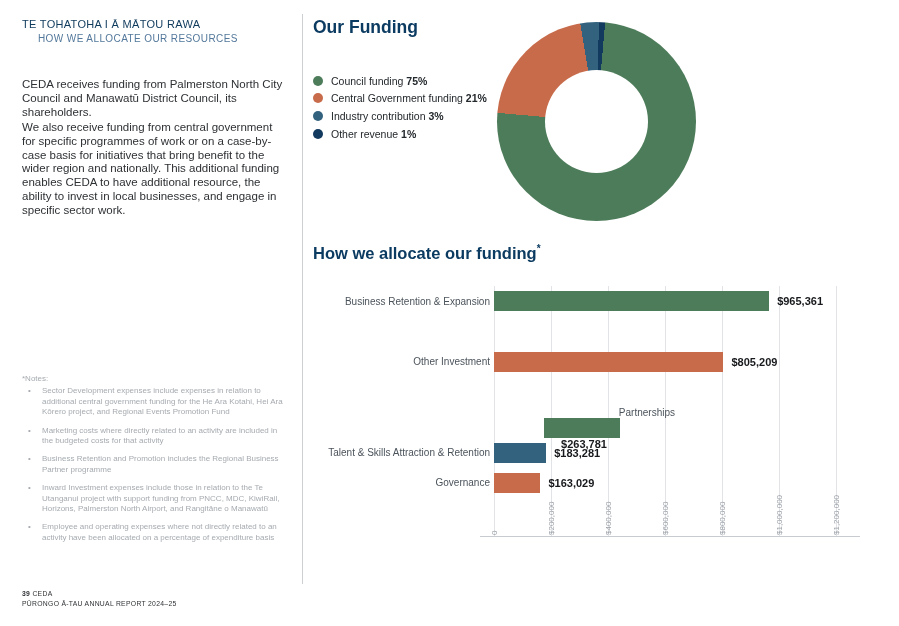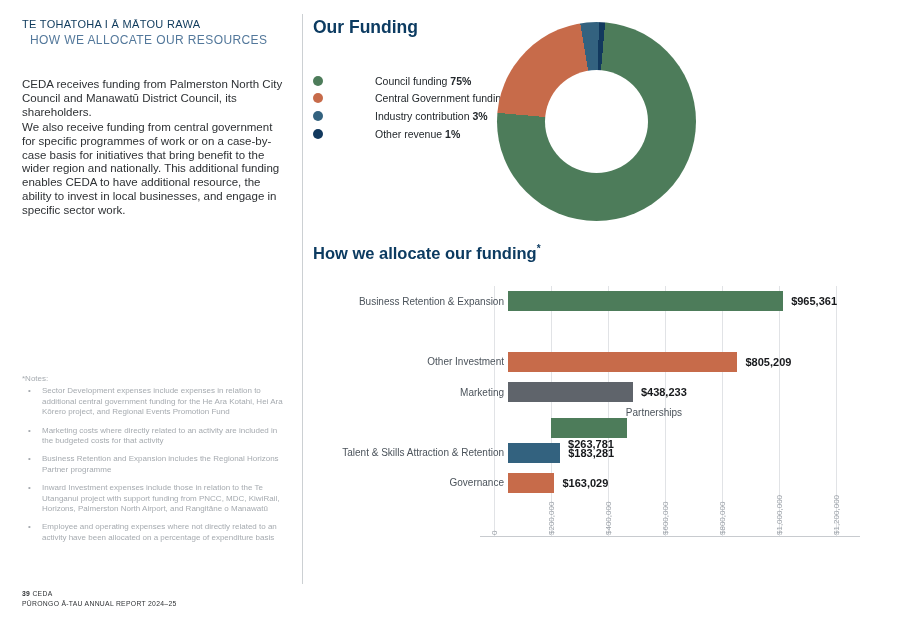--- a/index.html
+++ b/index.html
@@ -5,54 +5,54 @@
   * { margin:0; padding:0; box-sizing:border-box; }
   html,body { background:#ffffff; }
   body { font-family:"Liberation Sans", sans-serif; }
   .page { position:relative; width:899px; height:626px; background:#ffffff; overflow:hidden; outline:1px solid #dcdcdc; }
 
   
   .divider { position:absolute; left:302px; top:14px; width:1px; height:570px; background:#ccd0d3; }
 
   
   .h-maori { position:absolute; left:22px; top:18px; font-size:11px; font-weight:400; color:#0e3a5c; letter-spacing:.3px; }
-  .h-eng   { position:absolute; left:30px; top:33px; font-size:12px; color:#53789b; letter-spacing:.4px; }
+  .h-eng   { position:absolute; left:38px; top:33px; font-size:10px; color:#53789b; letter-spacing:.4px; }
   .body-p  { position:absolute; left:22px; width:266px; font-size:11.5px; line-height:13.8px; color:#2e3134; }
   .p1 { top:78px; }
   .p2 { top:121px; }
 
   .notes { position:absolute; left:22px; top:374px; width:262px; color:#a6abb0; font-size:8px; line-height:10.4px; }
   .notes-title { margin-bottom:2px; }
   .notes ul { list-style:none; }
   .notes li { position:relative; padding-left:20px; margin-bottom:8px; }
   .notes li::before { content:"•"; position:absolute; left:6px; top:0; }
 
   .footer { position:absolute; left:22px; top:589px; font-size:6.8px; line-height:10px; color:#2e3134; letter-spacing:.3px; }
   .footer .pg { font-weight:700; }
 
   
   .funding-title { position:absolute; left:313px; top:17px; font-size:17.5px; font-weight:700; color:#0c3b61; }
   .legend { position:absolute; left:313px; top:72px; }
-  .legend-row { display:flex; align-items:center; height:17.6px;gap:44px; }
+  .legend-row { display:flex; align-items:center; height:17.6px; }
   .dot { width:10px; height:10px; border-radius:50%; margin-right:8px; flex:0 0 auto; }
   .legend-label { font-size:10.5px; color:#23282c; white-space:nowrap; }
   .legend-label b { font-weight:700; }
 
   .donut { position:absolute; left:497px; top:22px; width:199px; height:199px; border-radius:50%; }
   .donut-hole { position:absolute; left:48px; top:48px; right:48px; bottom:48px; background:#ffffff; border-radius:50%; }
 
   .alloc-title { position:absolute; left:313px; top:243px; font-size:16.5px; font-weight:700; color:#0c3b61; }
   .alloc-title sup { font-size:10px; }
 
   
   .chart { position:absolute; left:300px; top:286px; width:560px; height:251px; }
   .gline { position:absolute; top:0; bottom:0; width:1px; background:#e1e3e6; }
   .axis-bottom { position:absolute; left:180px; right:0; bottom:0; height:1px; background:#c8cbcf; }
   .bar-rows { position:absolute; left:0; top:0; right:0; height:212px; }
-  .brow { position:absolute; left:14px; right:0; height:30.3px; display:flex; align-items:center; }
+  .brow { position:absolute; left:0; right:0; height:30.3px; display:flex; align-items:center; }
   .bcat { width:190px; flex:0 0 auto; text-align:right; font-size:10px; color:#4b535b; white-space:nowrap; }
   .bbar { height:20px; margin-left:4px; flex:0 0 auto; }
   .bval { font-size:11px; font-weight:700; color:#17191c; margin-left:8px; white-space:nowrap; }
   .tick { position:absolute; bottom:2px; font-size:8px; color:#9ba1a8; white-space:nowrap;
           transform-origin:left bottom; transform:rotate(-90deg); line-height:9px; }
 </style>
 </head>
 <body>
 
 <div class="page">
@@ -61,21 +61,21 @@
   <div class="h-maori">TE TOHATOHA I Ā MĀTOU RAWA</div>
   <div class="h-eng">HOW WE ALLOCATE OUR RESOURCES</div>
   <p class="body-p p2">We also receive funding from central government for specific programmes of work or on a case-by-case basis for initiatives that bring benefit to the wider region and nationally. This additional funding enables CEDA to have additional resource, the ability to invest in local businesses, and engage in specific sector work.</p>
   <p class="body-p p1">CEDA receives funding from Palmerston North City Council and Manawatū District Council, its shareholders.</p>
 
   <div class="notes">
     <div class="notes-title">*Notes:</div>
     <ul id="notes-list">
         <li>Sector Development expenses include expenses in relation to additional central government funding for the He Ara Kotahi, Hei Ara Kōrero project, and Regional Events Promotion Fund</li>
         <li>Marketing costs where directly related to an activity are included in the budgeted costs for that activity</li>
-        <li>Business Retention and Expansion includes the Regional Horizons Partner programme</li>
+        <li>Business Retention and Promotion includes the Regional Business Partner programme</li>
         <li>Inward Investment expenses include those in relation to the Te Utanganui project with support funding from PNCC, MDC, KiwiRail, Horizons, Palmerston North Airport, and Rangitāne o Manawatū</li>
         <li>Employee and operating expenses where not directly related to an activity have been allocated on a percentage of expenditure basis</li>
       </ul>
   </div>
 
   <div class="footer">
     <div><span class="pg">39</span> <span>CEDA</span></div>
     <div>PŪRONGO Ā-TAU ANNUAL REPORT 2024–25</div>
   </div>
 
@@ -124,25 +124,20 @@
         <div class="brow" style="top: 0px;">
           <div class="bcat">Business Retention &amp; Expansion</div>
           <div class="bbar" style="width: 275.128px; background: rgb(77, 124, 90);"></div>
           <div class="bval">$965,361</div>
         </div>
         <div class="brow" style="top: 60.6px;">
           <div class="bcat">Other Investment</div>
           <div class="bbar" style="width: 229.485px; background: rgb(199, 107, 74);"></div>
           <div class="bval">$805,209</div>
         </div>
-        <div class="brow" style="top: 90.9px;">
-          <div class="bcat">Marketing</div>
-          <div class="bbar" style="width: 124.896px; background: rgb(95, 100, 107);"></div>
-          <div class="bval">$438,233</div>
-        </div>
         <div class="brow" style="top: 121.2px; flex-direction: column;">
           <div class="bcat">Partnerships</div>
           <div class="bbar" style="width: 75.1776px; background: rgb(77, 124, 90);"></div>
           <div class="bval">$263,781</div>
         </div>
         <div class="brow" style="top: 151.5px;">
           <div class="bcat">Talent &amp; Skills Attraction &amp; Retention</div>
           <div class="bbar" style="width: 52.2351px; background: rgb(51, 98, 127);"></div>
           <div class="bval">$183,281</div>
         </div>

